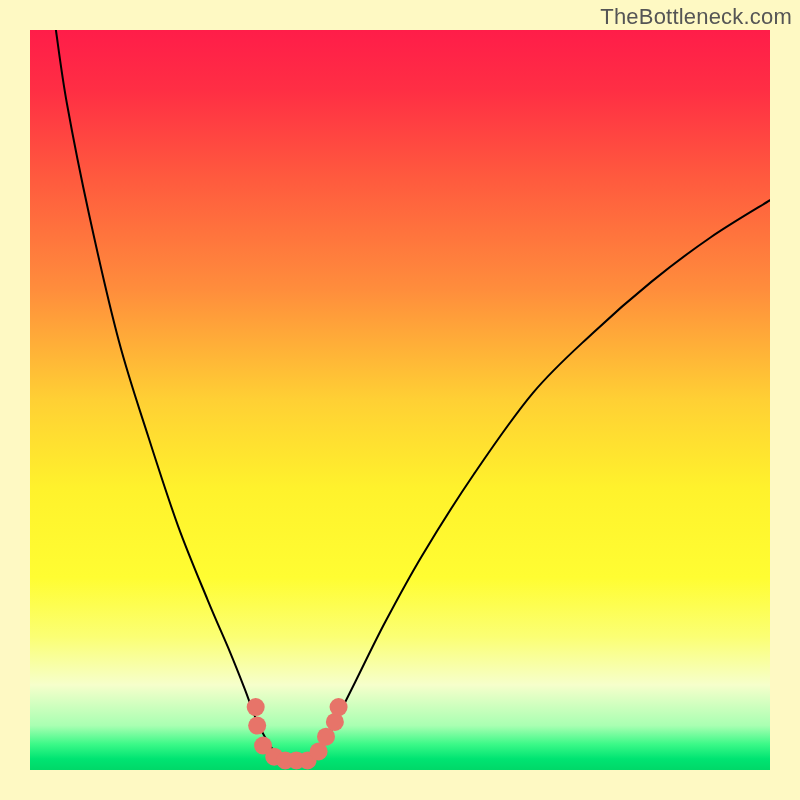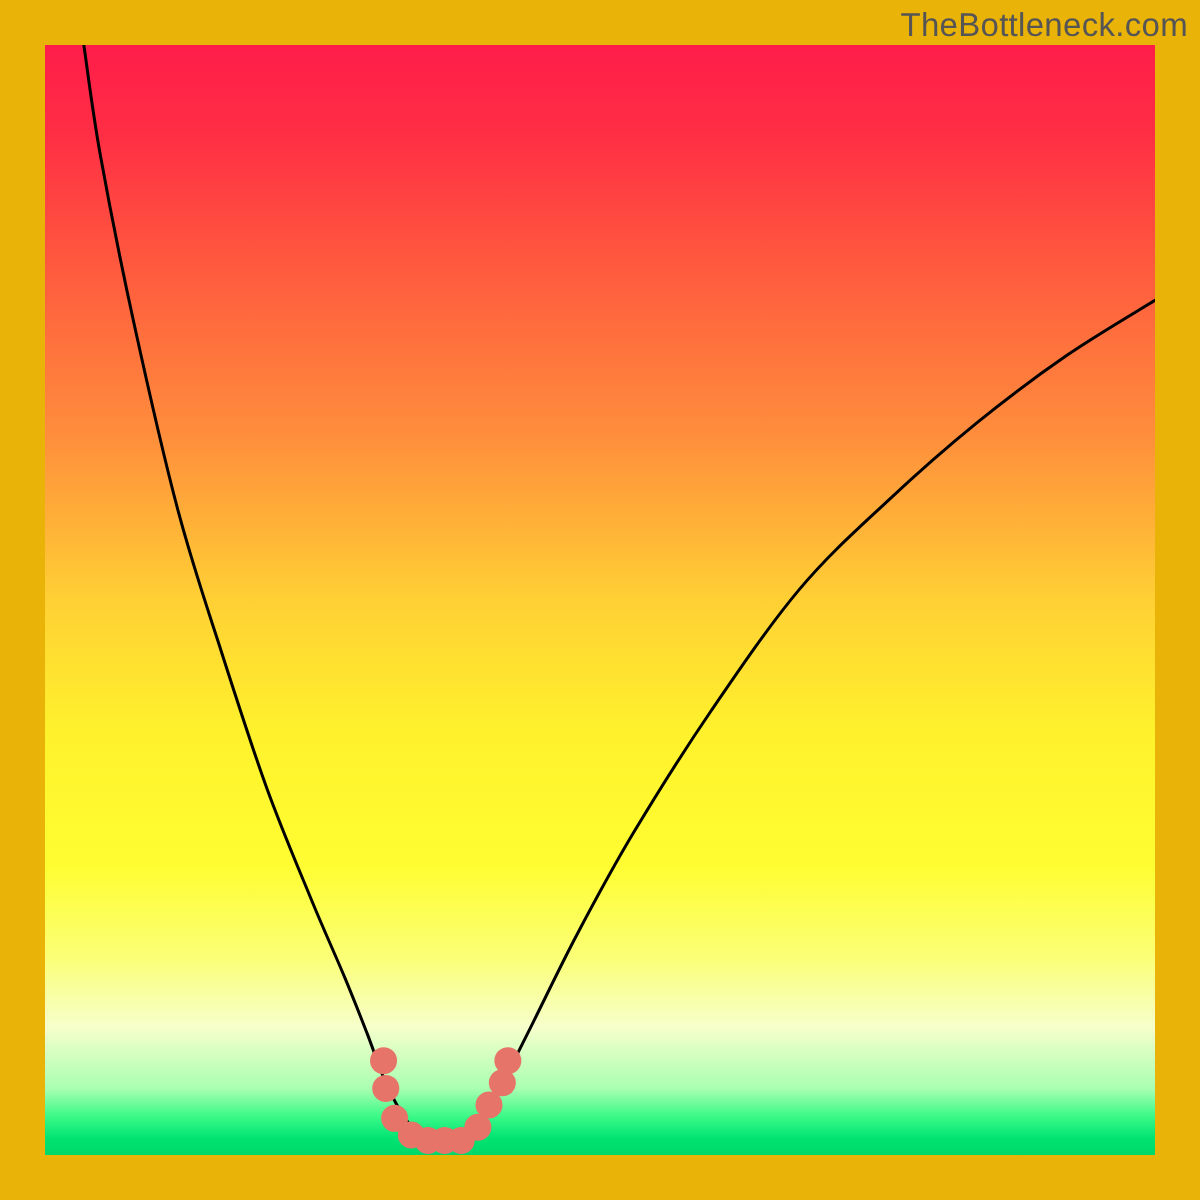--- a/index.html
+++ b/index.html
@@ -8,21 +8,21 @@
     width: 800px;
     height: 800px;
     background: #000;
     overflow: hidden;
     font-family: Arial, Helvetica, sans-serif;
   }
   .frame {
     position: absolute;
     left: 0; top: 0;
     width: 800px; height: 800px;
-    background: #eab308;
+    background: #fef9c3;
   }
   .plot {
     position: absolute;
     left: 30px;
     top: 30px;
     width: 740px;
     height: 740px;
     overflow: hidden;
   }
   .grad {

